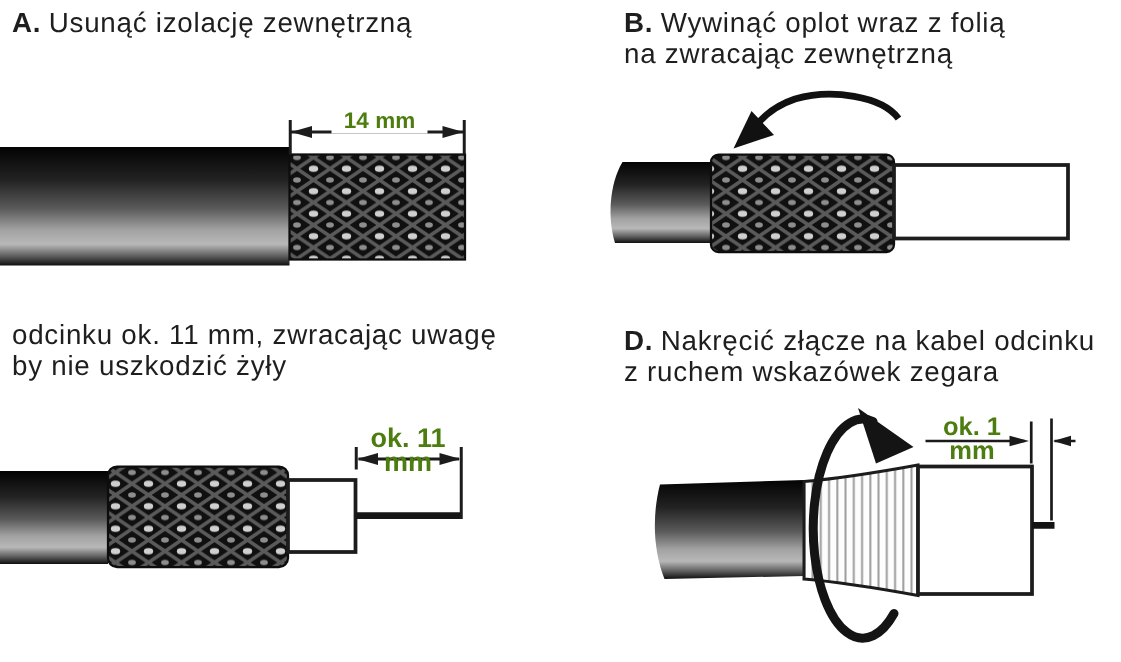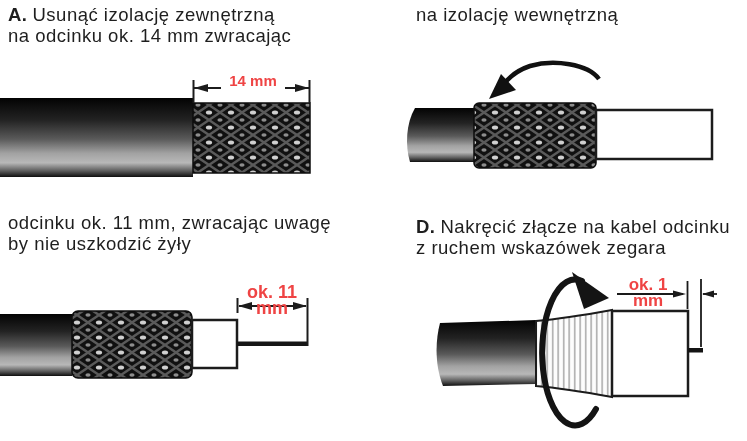--- a/index.html
+++ b/index.html
@@ -7,21 +7,21 @@
     position:relative;width:747px;height:441px;background:#ffffff;overflow:hidden;
     font-family:"Liberation Sans",sans-serif;color:#1c1c1c;
   }
   .layer{position:absolute;left:0;top:0;}
   .instr{
     position:absolute;font-size:18.5px;line-height:20.5px;letter-spacing:0.5px;
     color:#1e1e1e;white-space:nowrap;
   }
   .instr .lbl{font-weight:700;margin-right:5px;}
   .dim{
-    position:absolute;font-weight:700;color:#ef4444;text-align:center;
+    position:absolute;font-weight:700;color:#4d7c0f;text-align:center;
     font-size:15px;line-height:16px;
   }
   .dim.mid{font-size:18px;}
   .dim.small{font-size:17px;}
   .dim.on-line{background:#ffffff;padding:0 2px;}
 </style>
 </head>
 <body>
 
 <div class="sheet">
@@ -103,25 +103,25 @@
         <line x1="701" y1="279" x2="701" y2="347"></line>
         <line x1="703" y1="294" x2="717" y2="294"></line>
       </g>
       <polygon points="686,294 673,290.5 673,297.5" fill="#1a1a1a"></polygon>
       <polygon points="702,294 714,290.5 714,297.5" fill="#1a1a1a"></polygon>
     </g>
   </svg>
 
   <div class="instr" style="left:8px;top:5px">
     <div class="ln"><span class="lbl">A.</span><span>Usunąć izolację zewnętrzną</span></div>
-    <div class="ln">na odcinku ok. 14 mm zwracając</div>
   </div>
 
   <div class="instr" style="left:416px;top:5px">
-    <div class="ln">na izolację wewnętrzną</div>
+    <div class="ln"><span class="lbl">B.</span><span>Wywinąć oplot wraz z folią</span></div>
+    <div class="ln">na zwracając zewnętrzną</div>
   </div>
 
   <div class="instr" style="left:8px;top:213px">
     <div class="ln">odcinku ok. 11 mm, zwracając uwagę</div>
     <div class="ln">by nie uszkodzić żyły</div>
   </div>
 
   <div class="instr" style="left:416px;top:217px">
     <div class="ln"><span class="lbl">D.</span><span>Nakręcić złącze na kabel odcinku</span></div>
     <div class="ln">z ruchem wskazówek zegara</div>

